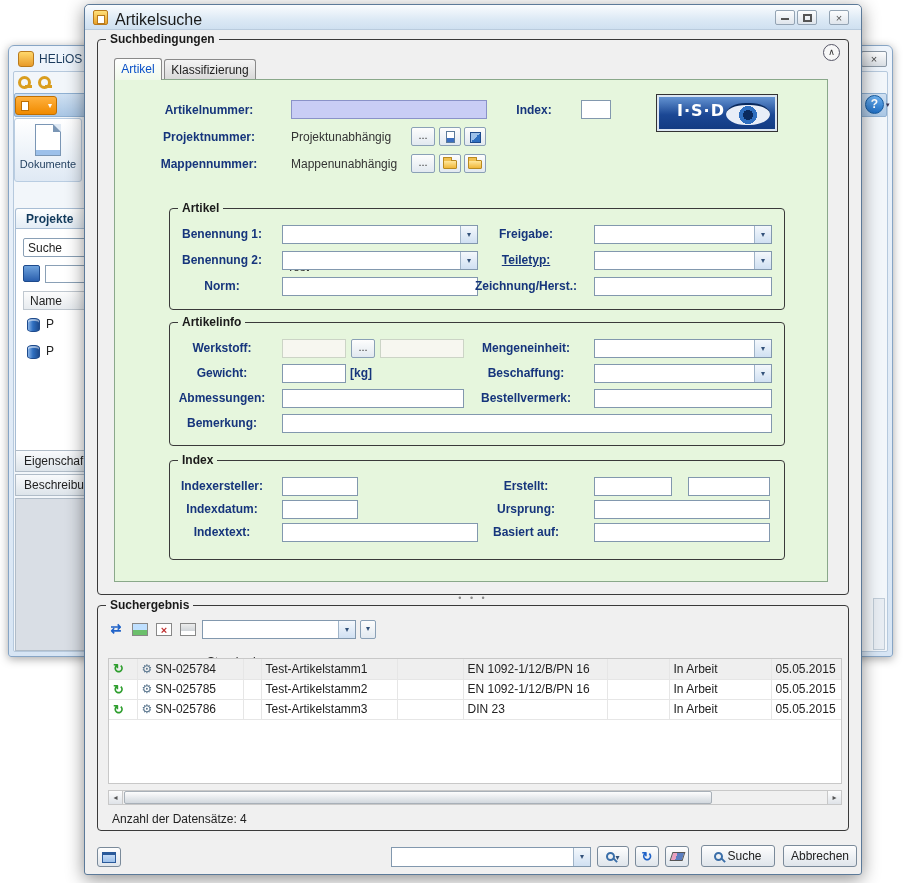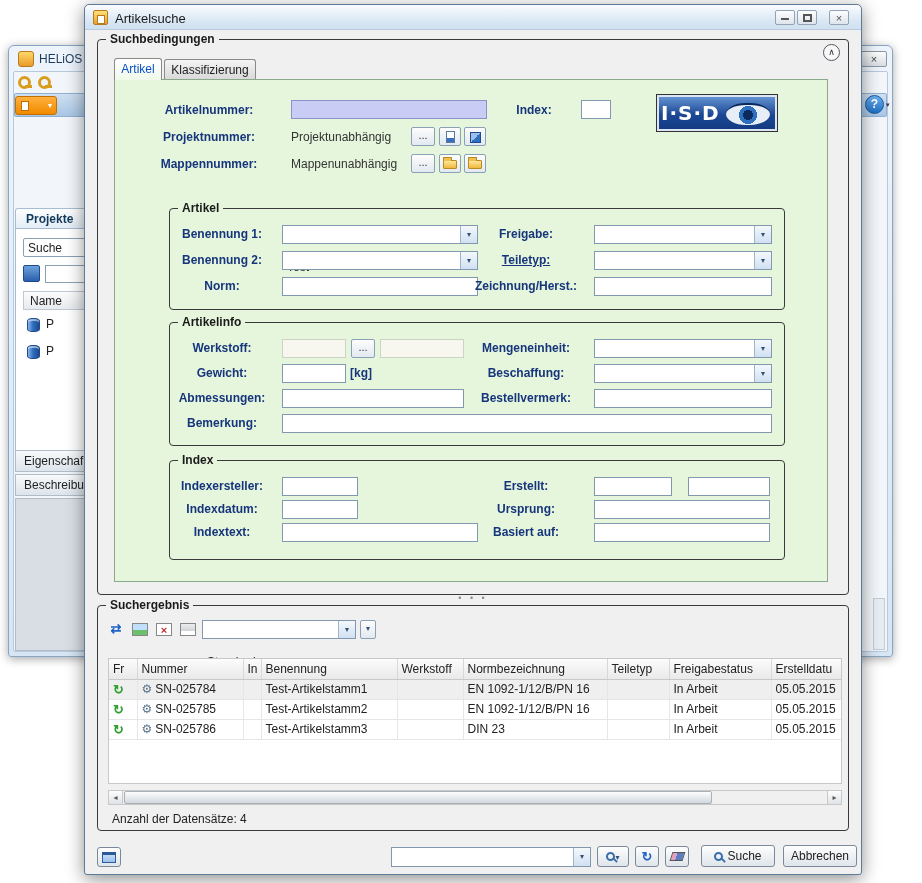--- a/index.html
+++ b/index.html
@@ -59,21 +59,21 @@
   .mw-vscroll { position:absolute; left:864px; top:552px; width:12px; height:52px; background:#e8edf3; border:1px solid #c0ccd8; }
 
   
   .dialog { position:absolute; left:84px; top:4px; width:778px; height:871px; background:#f0f0f0;
     border:1px solid #5c7a99; border-radius:5px 5px 3px 3px; box-shadow:0 4px 18px rgba(0,0,0,.45); z-index:10; }
   .dlg-titlebar { position:absolute; left:0; top:0; right:0; height:25px;
     background:linear-gradient(#fafcfe,#dce9f5 60%,#cfe0f0); border-bottom:1px solid #b9cbdd; border-radius:5px 5px 0 0; }
   .dlg-icon { position:absolute; left:8px; top:5px; width:15px; height:15px;
     background:linear-gradient(#ffe07a,#e8a22a); border:1px solid #b97a1c; border-radius:2px; }
   .dlg-icon::after { content:""; position:absolute; left:3px; top:4px; width:6px; height:7px; background:#fff; border:1px solid #b97a1c; }
-  .dlg-title { position:absolute; left:30px; top:6px; font-size:13px; color:#1a1a1a; }
+  .dlg-title { position:absolute; left:30px; top:6px; font-size:16px; color:#1a1a1a; }
   .dlg-btn { position:absolute; top:5px; width:20px; height:15px; border:1px solid #93a3b3; border-radius:2px;
     background:linear-gradient(#fcfdfe,#dfe5ec); text-align:center; }
   .glyph-min { display:inline-block; width:8px; height:2px; background:#555; margin-bottom:2px; }
   .glyph-max { display:inline-block; width:9px; height:8px; border:2px solid #555; margin-top:2px; }
   .glyph-close { font-size:11px; color:#555; line-height:13px; }
 
   .grp { position:absolute; border:1px solid #3a3a3a; border-radius:4px; }
   .grp-legend { position:absolute; top:-8px; left:8px; background:#f0f0f0; padding:0 4px;
     font-weight:bold; font-size:12px; color:#1a1a1a; white-space:nowrap; }
   .grp-legend.green { background:#e6f6dd; }
@@ -105,21 +105,21 @@
   .shape-link { display:inline-block; width:11px; height:11px; margin-top:4px;
     background:linear-gradient(135deg,#9cc0ea 50%,#2f6fc0 50%); border:1px solid #1d4a8c; }
   .shape-folder { display:inline-block; width:14px; height:9px; background:linear-gradient(#ffe69a,#f0b83a);
     border:1px solid #b98a20; border-radius:1px; position:relative; margin-top:5px; }
   .shape-folder::before { content:""; position:absolute; top:-4px; left:-1px; width:7px; height:3px;
     background:#f0c050; border:1px solid #b98a20; border-bottom:none; border-radius:1px 1px 0 0; }
 
   .logo { position:absolute; left:541px; top:14px; width:122px; height:38px;
     background:linear-gradient(180deg,#6b9bd8,#1b4794 55%,#123a80); border:1px solid #333;
     box-shadow:inset 0 0 0 2px #dce6f2; }
-  .logo-text { position:absolute; left:4px; top:6px; color:#fff; font-weight:bold; font-size:20px;
+  .logo-text { position:absolute; left:20px; top:6px; color:#fff; font-weight:bold; font-size:16px;
     letter-spacing:1px; font-family:"DejaVu Sans", sans-serif; }
   .logo-eye { position:absolute; right:7px; top:8px; width:44px; height:22px; border-radius:50%/55%;
     background:radial-gradient(circle at 50% 50%, #0a2a5e 0 5px, #2f6fc0 5px 9px, #e8eef8 9px 100%);
     border-top:2px solid #0a2a5e; }
 
   .splitter { position:absolute; left:0; right:0; top:588px; text-align:center; color:#8a8a8a;
     font-size:9px; letter-spacing:3px; }
 
   
   .res-toolicon { position:absolute; top:14px; width:20px; height:19px; text-align:center; line-height:18px; }
@@ -171,20 +171,24 @@
       <span class="mw-close"><span>×</span></span>
     </div>
     <div class="mw-body"></div>
 
     <span class="key-icon" style="left:8px;top:29px;"></span>
     <span class="key-icon" style="left:28px;top:29px;"></span>
 
     <div class="mw-ribbon"></div>
     <div class="mw-orange-btn"><i></i><span>▾</span></div>
 
+    <div class="mw-dok-btn">
+      <div class="doc-icon"></div>
+      <div class="mw-dok-label">Dokumente</div>
+    </div>
 
     <div class="mw-tab"><span>Projekte</span></div>
     <div class="mw-panel"></div>
     <div class="mw-suche"><span>Suche</span></div>
     <span class="mw-blue-sq"></span>
     <div class="mw-input2"></div>
     <div class="mw-colhead"><span>Name</span></div>
 
     <div class="tree-row" style="top:271px;">
       <span class="db-icon"></span><span>P</span>
@@ -339,31 +343,20 @@
               <col style="width:106px">
               <col style="width:18px">
               <col style="width:136px">
             <col style="width:66px">
               <col style="width:144px">
               <col style="width:62px">
               <col style="width:102px">
               <col style="width:70px">
           </colgroup>
           <tbody>
-              <tr>
-            <th>Fr</th>
-            <th>Nummer</th>
-            <th>In</th>
-            <th>Benennung</th>
-            <th>Werkstoff</th>
-            <th>Normbezeichnung</th>
-            <th>Teiletyp</th>
-            <th>Freigabestatus</th>
-            <th>Erstelldatu</th>
-          </tr>
           <tr class="row-alt">
             <td><span class="status-icon">↻</span></td>
             <td><span class="gear-icon">⚙</span><span>SN-025784</span></td>
             <td><span></span></td>
             <td><span>Test-Artikelstamm1</span></td>
             <td><span></span></td>
             <td><span>EN 1092-1/12/B/PN 16</span></td>
             <td><span></span></td>
             <td><span>In Arbeit</span></td>
             <td><span>05.05.2015</span></td>

